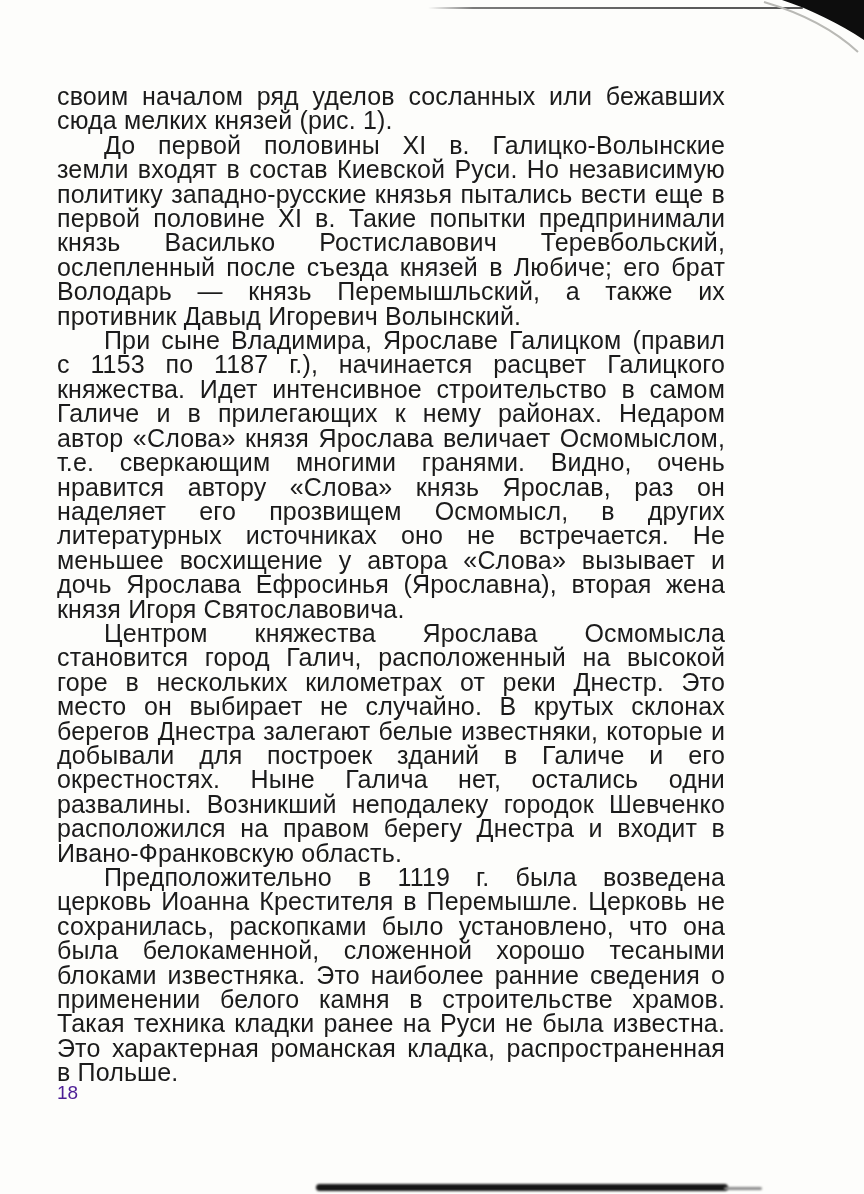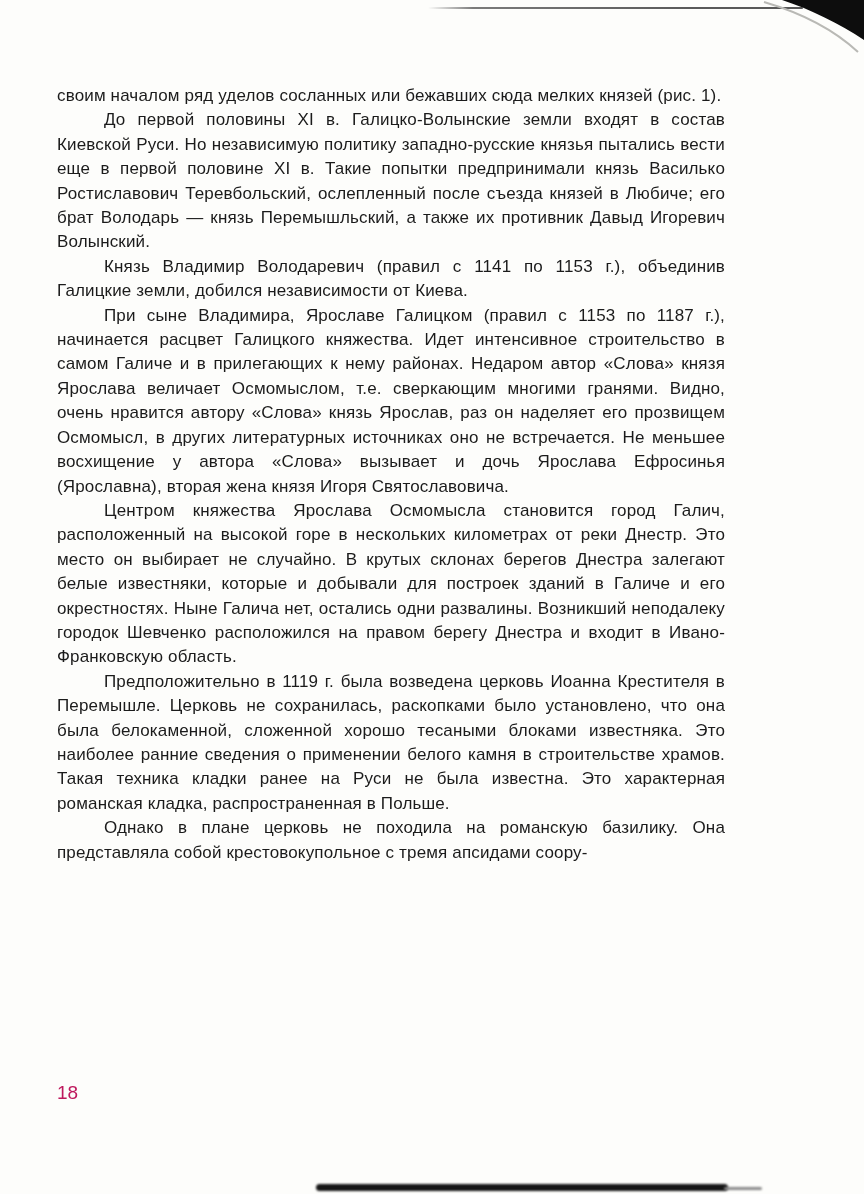--- a/index.html
+++ b/index.html
@@ -15,38 +15,38 @@
     position: absolute;
     inset: 0;
     background: #fdfdfb;
   }
   .text-block {
     position: absolute;
     top: 84px;
     left: 57px;
     width: 668px;
     color: #1b1b1b;
-    font-size: 17px;
+    font-size: 25px;
     line-height: 24.4px;
     text-align: justify;
     letter-spacing: 0.15px;
   }
   .para {
     margin: 0;
     text-indent: 47px;
   }
   .para.no-indent {
     text-indent: 0;
   }
   .page-number {
     position: absolute;
     left: 57px;
     top: 1082px;
     font-size: 19px;
-    color: #be185d;
+    color: #4c1d95;
   }
   
   .scan-line-top {
     position: absolute;
     top: 7px;
     left: 428px;
     width: 375px;
     height: 2px;
     background: linear-gradient(to right, rgba(110,110,110,0), rgba(100,100,100,0.85) 12%, #5a5a5a 70%, rgba(70,70,70,0.9));
     border-radius: 1px;
@@ -85,25 +85,23 @@
   <div class="scan-line-top"></div>
 
   <svg class="corner-svg" width="110" height="60" viewBox="0 0 110 60" aria-hidden="true">
     <path d="M28,0 L110,0 L110,40 C86,24 56,9 28,0 Z" fill="#0d0d0d"></path>
     <path d="M10,2 C44,12 76,26 104,52" fill="none" stroke="#b9b9b5" stroke-width="2"></path>
   </svg>
 
   <div class="text-block">
       <p class="para no-indent">своим началом ряд уделов сосланных или бежавших сюда мелких князей (рис. 1).</p>
       <p class="para">До первой половины XI в. Галицко-Волынские земли входят в состав Киевской Руси. Но независимую политику западно-русские князья пытались вести еще в первой половине XI в. Такие попытки предпринимали князь Василько Ростиславович Теревбольский, ослепленный после съезда князей в Любиче; его брат Володарь — князь Перемышльский, а также их противник Давыд Игоревич Волынский.</p>
-      <p class="para">Князь Владимир Володаревич (правил с 1141 по 1153 г.), объединив Галицкие земли, добился независимости от Киева.</p>
       <p class="para">При сыне Владимира, Ярославе Галицком (правил с 1153 по 1187 г.), начинается расцвет Галицкого княжества. Идет интенсивное строительство в самом Галиче и в прилегающих к нему районах. Недаром автор «Слова» князя Ярослава величает Осмомыслом, т.е. сверкающим многими гранями. Видно, очень нравится автору «Слова» князь Ярослав, раз он наделяет его прозвищем Осмомысл, в других литературных источниках оно не встречается. Не меньшее восхищение у автора «Слова» вызывает и дочь Ярослава Ефросинья (Ярославна), вторая жена князя Игоря Святославовича.</p>
       <p class="para">Центром княжества Ярослава Осмомысла становится город Галич, расположенный на высокой горе в нескольких километрах от реки Днестр. Это место он выбирает не случайно. В крутых склонах берегов Днестра залегают белые известняки, которые и добывали для построек зданий в Галиче и его окрестностях. Ныне Галича нет, остались одни развалины. Возникший неподалеку городок Шевченко расположился на правом берегу Днестра и входит в Ивано-Франковскую область.</p>
       <p class="para">Предположительно в 1119 г. была возведена церковь Иоанна Крестителя в Перемышле. Церковь не сохранилась, раскопками было установлено, что она была белокаменной, сложенной хорошо тесаными блоками известняка. Это наиболее ранние сведения о применении белого камня в строительстве храмов. Такая техника кладки ранее на Руси не была известна. Это характерная романская кладка, распространенная в Польше.</p>
-      <p class="para">Однако в плане церковь не походила на романскую базилику. Она представляла собой крестовокупольное с тремя апсидами соору-</p>
     </div>
 
   <div class="page-number">18</div>
 
   <div class="scan-smudge-bottom"></div>
   <div class="scan-smudge-bottom-tail"></div>
 
 </div>
 
 </body></html>

